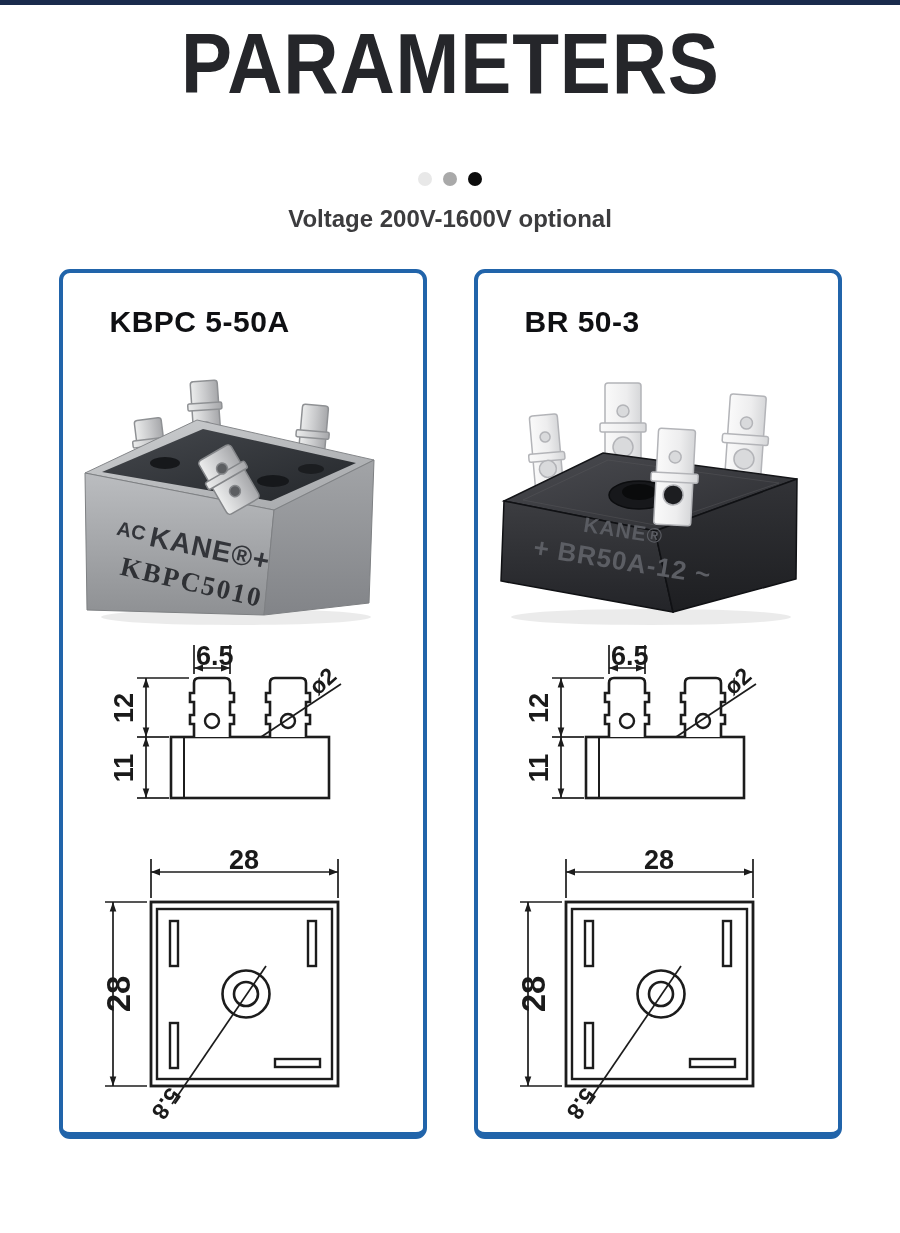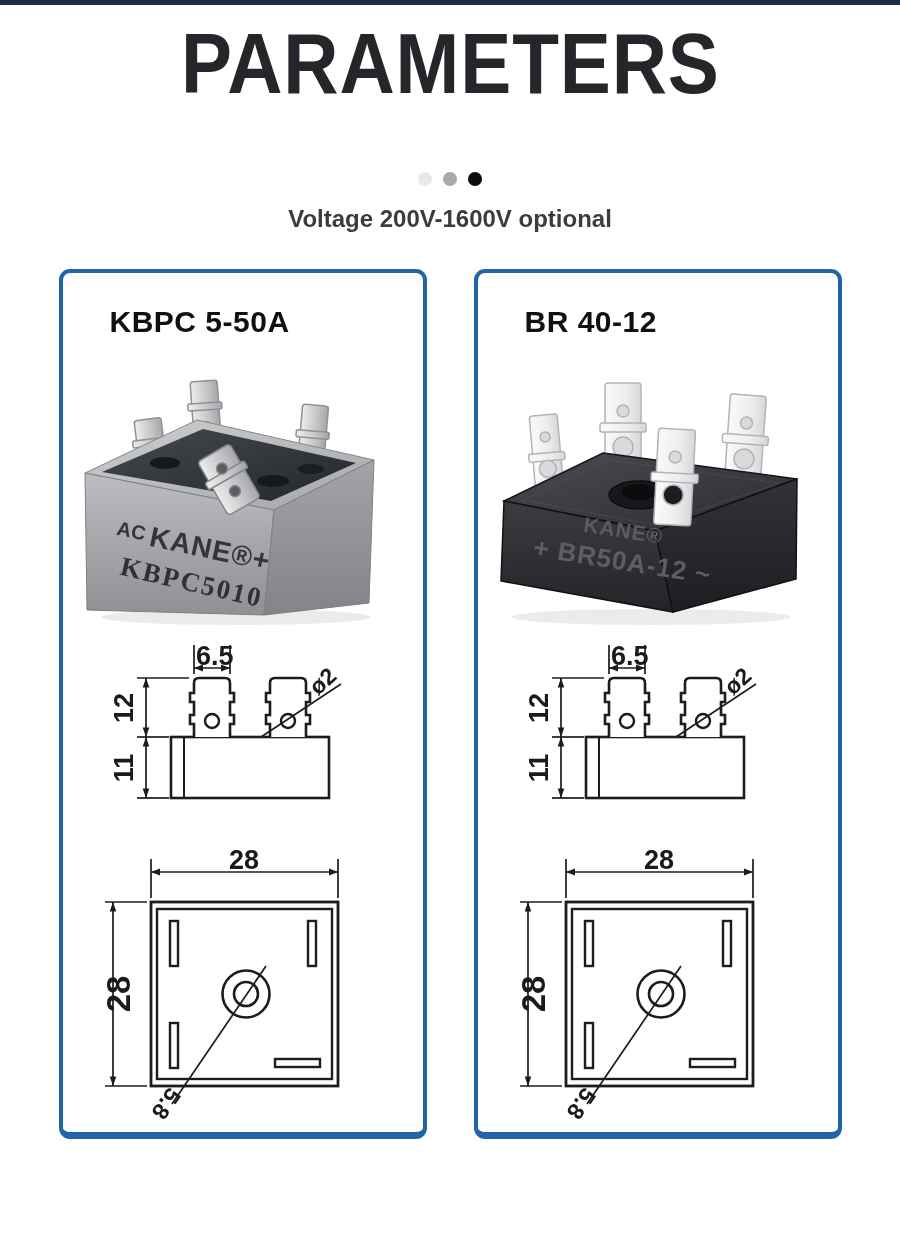--- a/index.html
+++ b/index.html
@@ -180,21 +180,21 @@
         <polygon points="24,73 20.7,82.5 27.3,82.5"></polygon>
           <polygon points="24,257 20.7,247.5 27.3,247.5"></polygon>
       </g>
       <text class="dim" x="155" y="40" text-anchor="middle">28</text>
       <text class="dim dim-big" transform="translate(41,165) rotate(-90)" text-anchor="middle">28</text>
       <text class="dim dim-small" transform="translate(80,257) rotate(125)">5.8</text>
     </svg>
   </section>
 
   <section class="card">
-    <h2 class="card-title">BR 40-12</h2>
+    <h2 class="card-title">BR 50-3</h2>
 
     <svg class="photo" width="356" height="272" viewBox="0 0 356 272">
       <defs>
         <linearGradient id="bTop" x1="0" y1="0" x2="1" y2="1">
             <stop offset="0" stop-color="#4a4b50"></stop>
             <stop offset="1" stop-color="#2c2d31"></stop>
           </linearGradient>
         <linearGradient id="bFront" x1="0" y1="0" x2="0" y2="1">
             <stop offset="0" stop-color="#3c3d41"></stop>
             <stop offset="1" stop-color="#232428"></stop>

